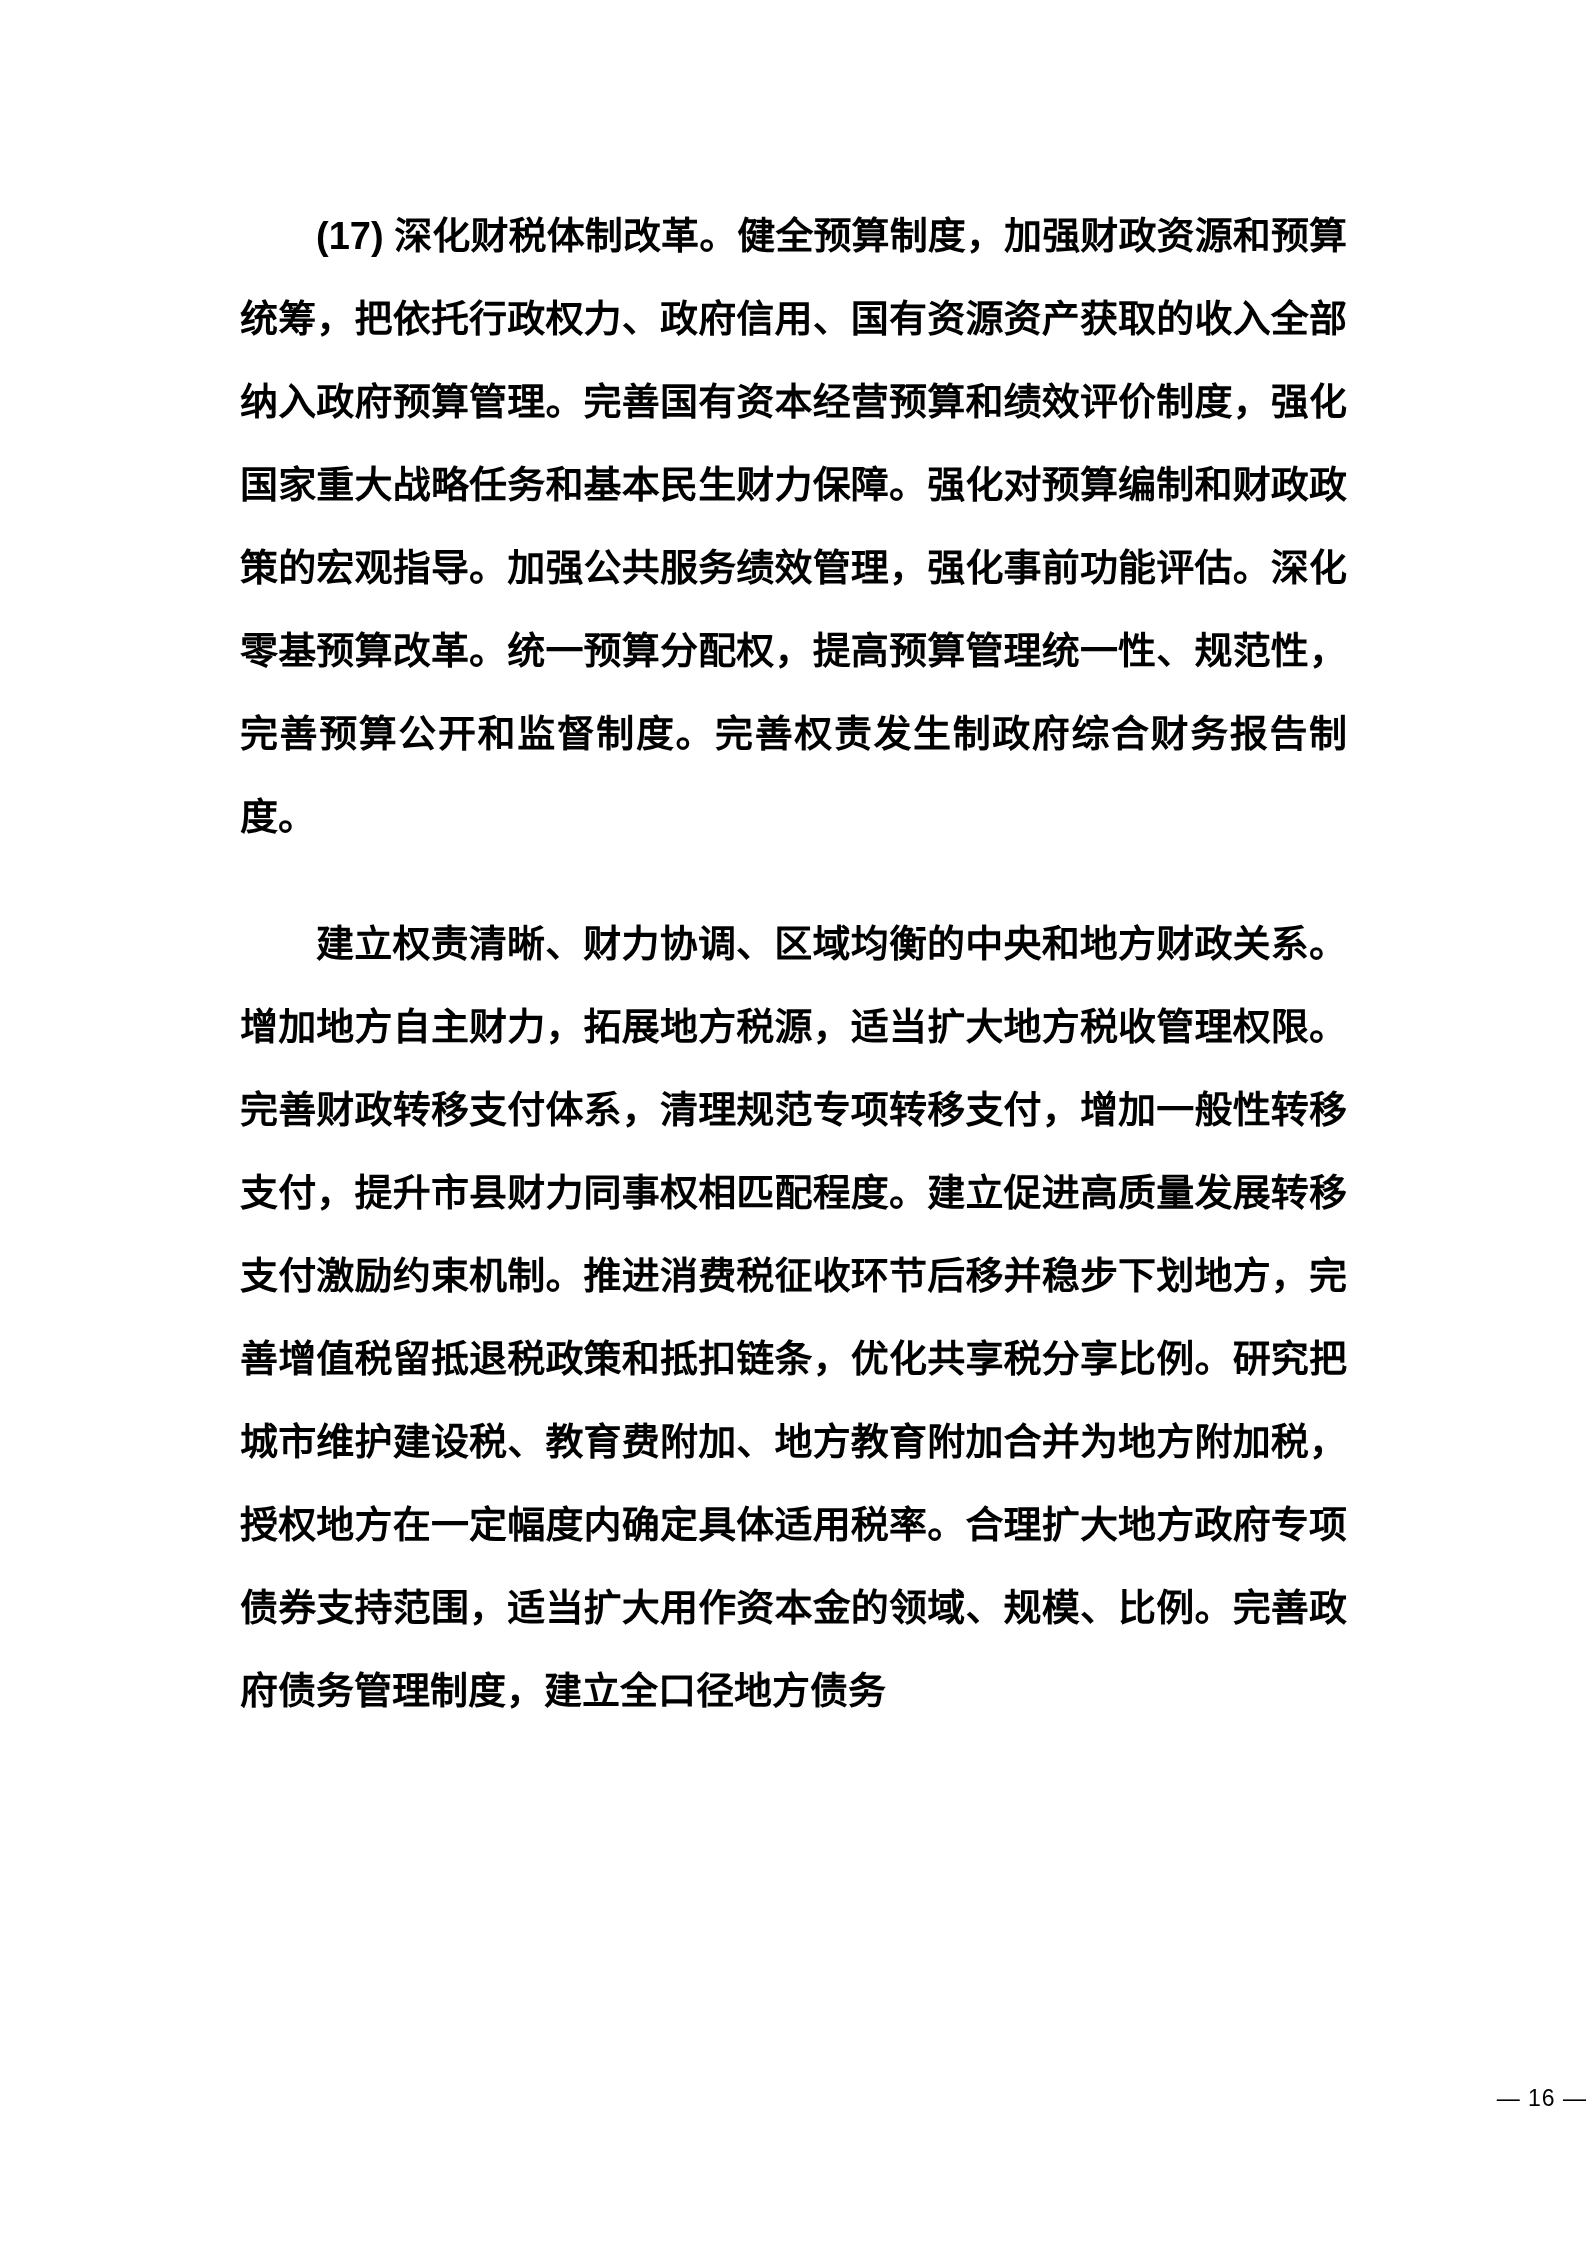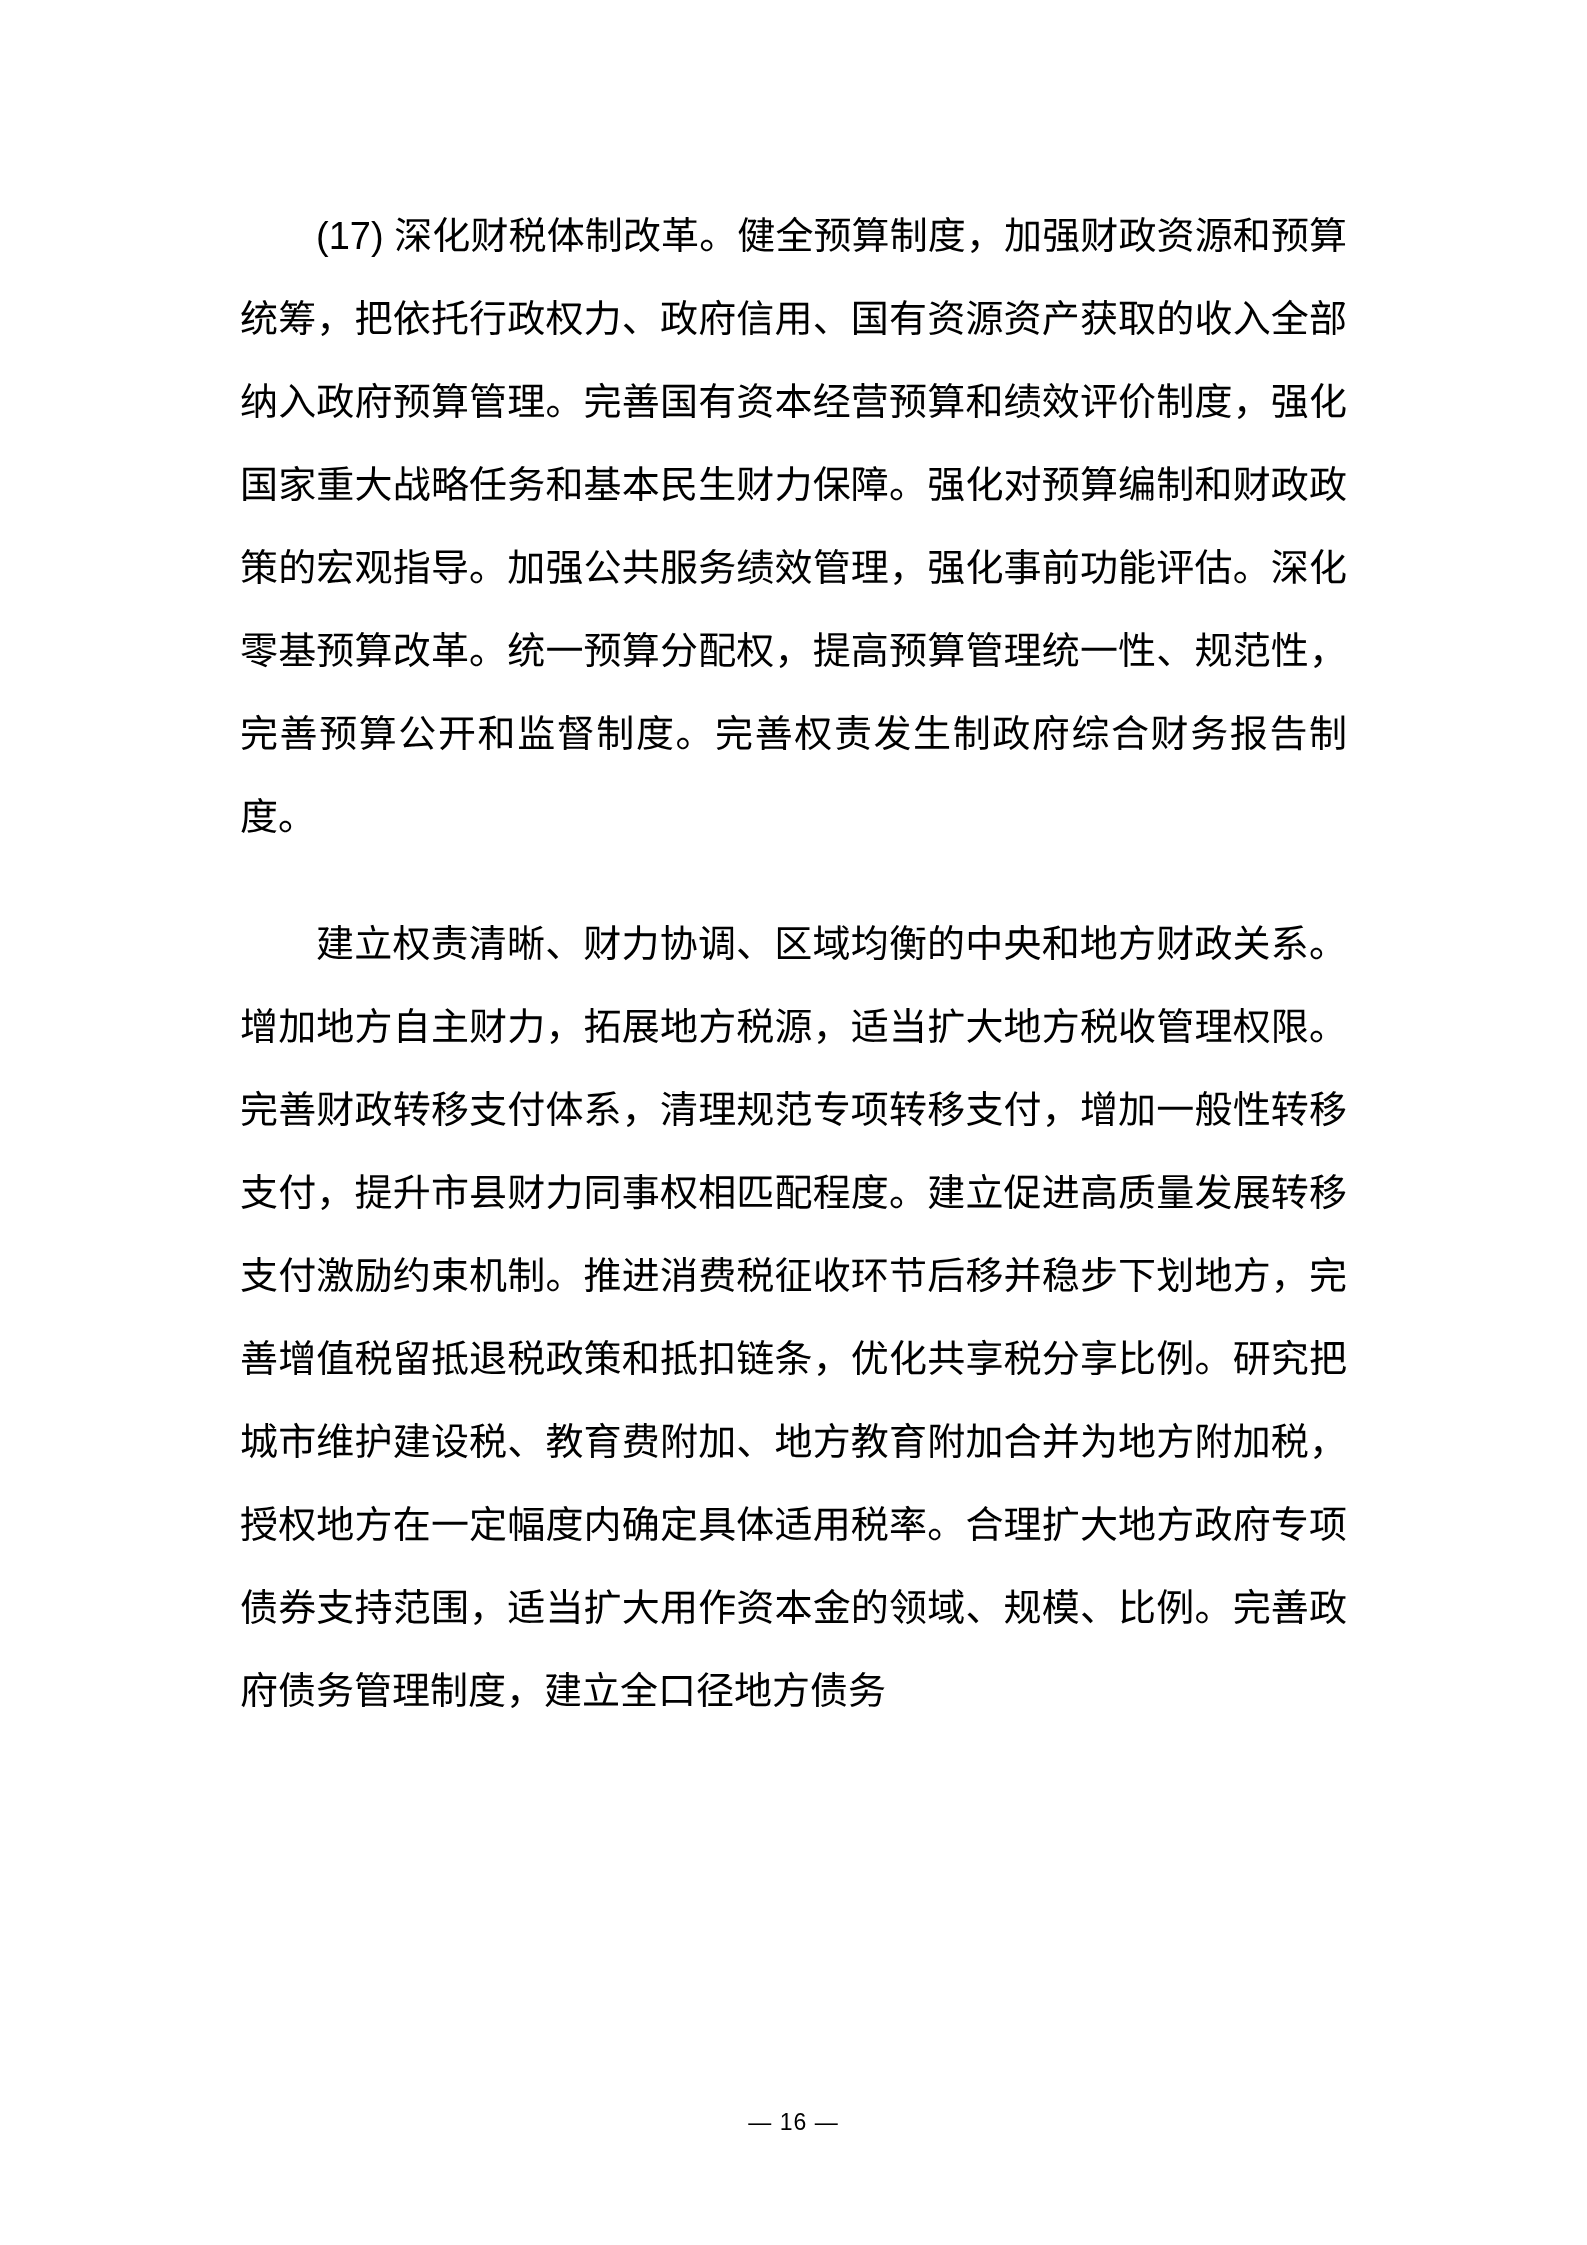--- a/index.html
+++ b/index.html
@@ -24,35 +24,35 @@
   }
   .para {
     margin: 0 0 44px 0;
     font-size: 38px;
     line-height: 83px;
     text-align: justify;
     text-justify: inter-ideograph;
     text-indent: 2em;
     color: #000000;
     word-break: normal;
+    font-weight: bold;
   }
   .para:last-child {
     margin-bottom: 0;
   }
   .page-footer {
     position: absolute;
     left: 0;
     right: 0;
     top: 2085px;
-    text-align: center;
+    text-align: right;
     font-size: 23px;
     line-height: 1.2;
     color: #000000;
     letter-spacing: 1px;
-    margin-top: 24px;
   }
 </style>
 </head>
 <body>
 
 <div class="page">
 
   <main class="content">
     <p class="para">(17) 深化财税体制改革。健全预算制度，加强财政资源和预算统筹，把依托行政权力、政府信用、国有资源资产获取的收入全部纳入政府预算管理。完善国有资本经营预算和绩效评价制度，强化国家重大战略任务和基本民生财力保障。强化对预算编制和财政政策的宏观指导。加强公共服务绩效管理，强化事前功能评估。深化零基预算改革。统一预算分配权，提高预算管理统一性、规范性，完善预算公开和监督制度。完善权责发生制政府综合财务报告制度。</p>
     <p class="para">建立权责清晰、财力协调、区域均衡的中央和地方财政关系。增加地方自主财力，拓展地方税源，适当扩大地方税收管理权限。完善财政转移支付体系，清理规范专项转移支付，增加一般性转移支付，提升市县财力同事权相匹配程度。建立促进高质量发展转移支付激励约束机制。推进消费税征收环节后移并稳步下划地方，完善增值税留抵退税政策和抵扣链条，优化共享税分享比例。研究把城市维护建设税、教育费附加、地方教育附加合并为地方附加税，授权地方在一定幅度内确定具体适用税率。合理扩大地方政府专项债券支持范围，适当扩大用作资本金的领域、规模、比例。完善政府债务管理制度，建立全口径地方债务</p>

